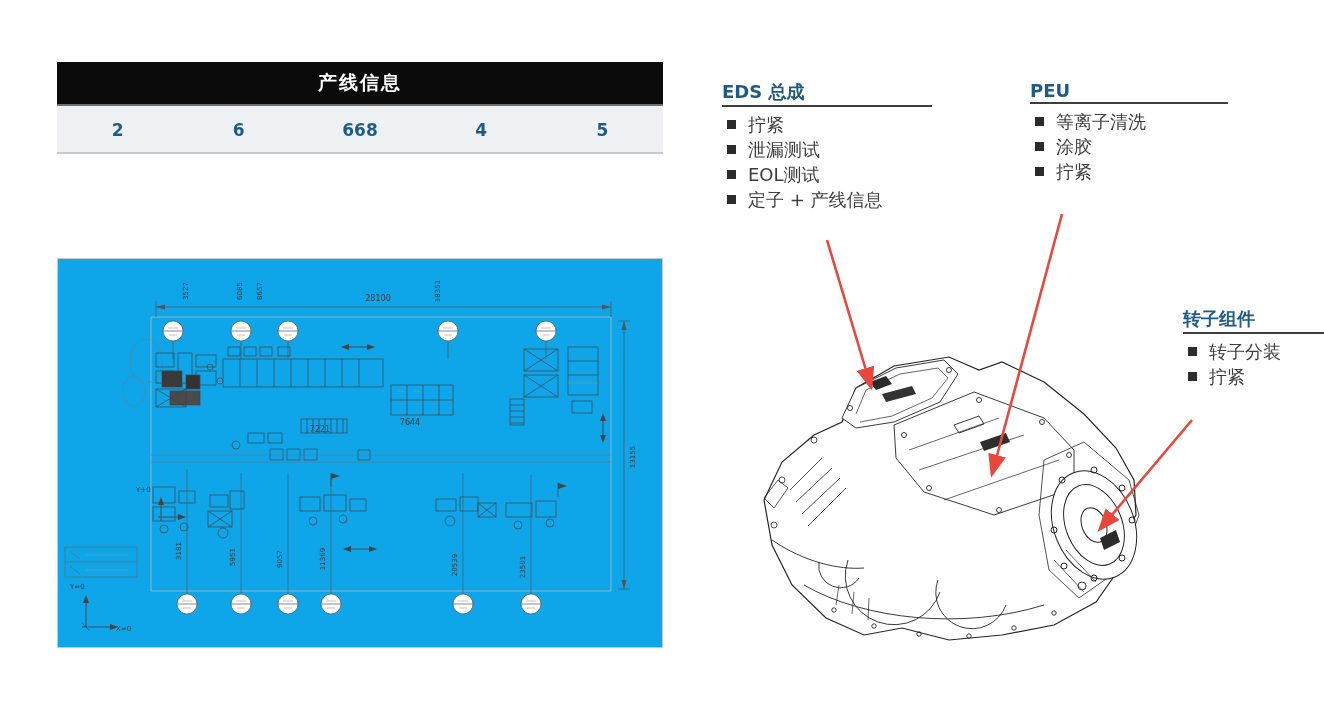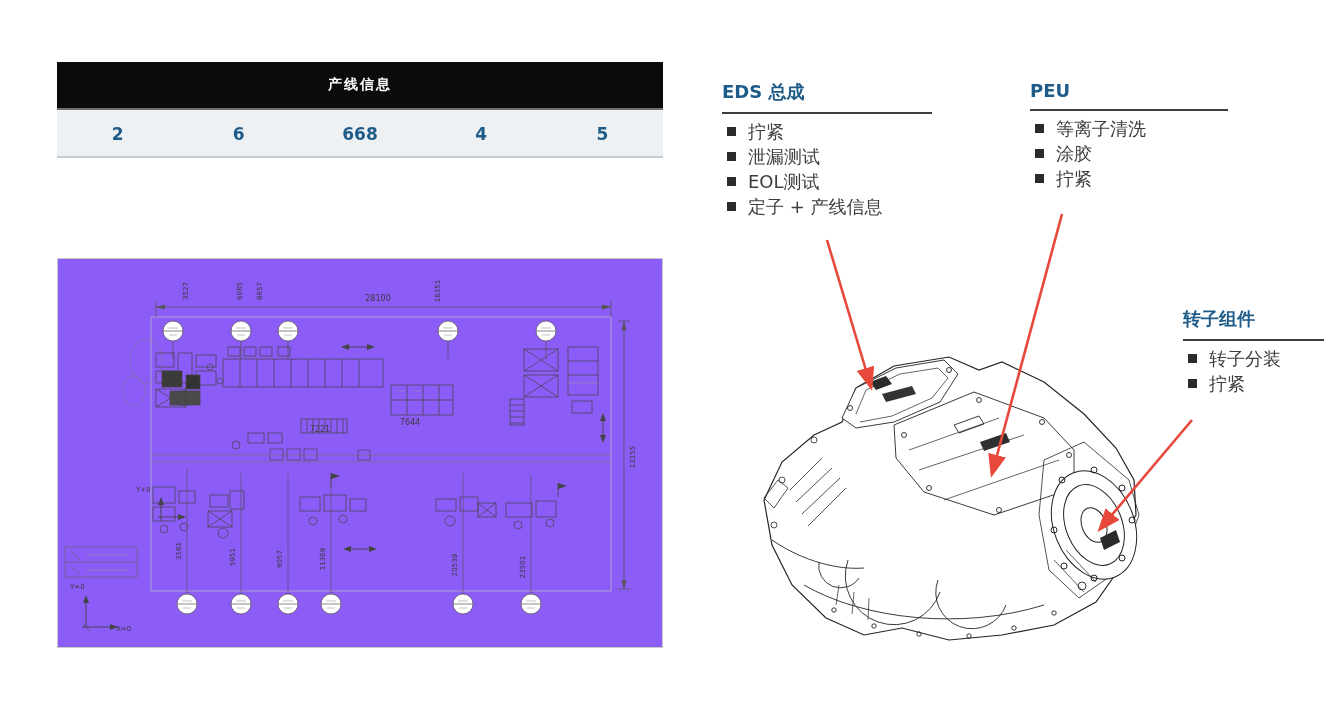--- a/index.html
+++ b/index.html
@@ -5,45 +5,45 @@
   html,body { margin:0; padding:0; }
   body {
     width:1324px; height:706px; position:relative; overflow:hidden;
     background:#ffffff;
     font-family:"DejaVu Sans","Liberation Sans",sans-serif;
     color:#2b2b2b;
   }
   
   .table-card { position:absolute; left:57px; top:62px; width:606px; }
   .table-title {
-    background:#0b0b0b; color:#ffffff; font-size:14px; font-weight:bold;
-    text-align:center; padding:14px 0; letter-spacing:2px;
+    background:#0b0b0b; color:#ffffff; font-size:19px; font-weight:bold;
+    text-align:center; padding:8px 0; letter-spacing:2px;
   }
   .table-head-row {
     display:grid; grid-template-columns:repeat(5,1fr); text-align:center;
     font-size:15.5px; font-weight:bold; color:#262626;
     padding:24px 0 16px; background:#fcfcfd;
   }
   .table-divider { border-top:2px solid #6f6f6f; height:0; }
   .table-value-row {
     display:grid; grid-template-columns:repeat(5,1fr); text-align:center;
     font-size:17px; font-weight:bold; color:#1F5B88;
     padding:14px 0 12px; background:#eef1f4; border-bottom:2px solid #c7cacd;
   }
   
   .plan-box {
     position:absolute; left:57px; top:258px; width:604px; height:388px;
-    border:1px solid #c9c9c9; background:#8b5cf6;
+    border:1px solid #c9c9c9; background:#0ea5e9;
   }
   .plan-box svg text { font-family:"DejaVu Sans","Liberation Sans",sans-serif; fill:#3a3a3a; }
   
   .annot { position:absolute; }
   .annot-title {
     font-size:18px; font-weight:bold; color:#1F5B88;
-    padding-bottom:8px; border-bottom:2px solid #3d3d3d;
+    padding-bottom:1px; border-bottom:2px solid #3d3d3d;
   }
   .annot-list { list-style:none; margin:9px 0 0 0; padding:0; }
   .annot-item { display:flex; align-items:flex-start; margin-top:8px; font-size:18px; color:#3d3d3d; line-height:17px; }
   .bullet-square { flex:0 0 auto; width:9px; height:9px; background:#2b2b2b; margin:4px 12px 0 5px; }
   #eds-annot   { left:722px;  top:80px;  width:210px; }
   #peu-annot   { left:1030px; top:80px;  width:198px; }
   #rotor-annot { left:1143px; top:307px; width:147px;margin-left:40px; }
   
   .drawing-3d   { position:absolute; left:744px; top:330px; }
   .arrow-overlay{ position:absolute; left:700px; top:0; pointer-events:none; }

